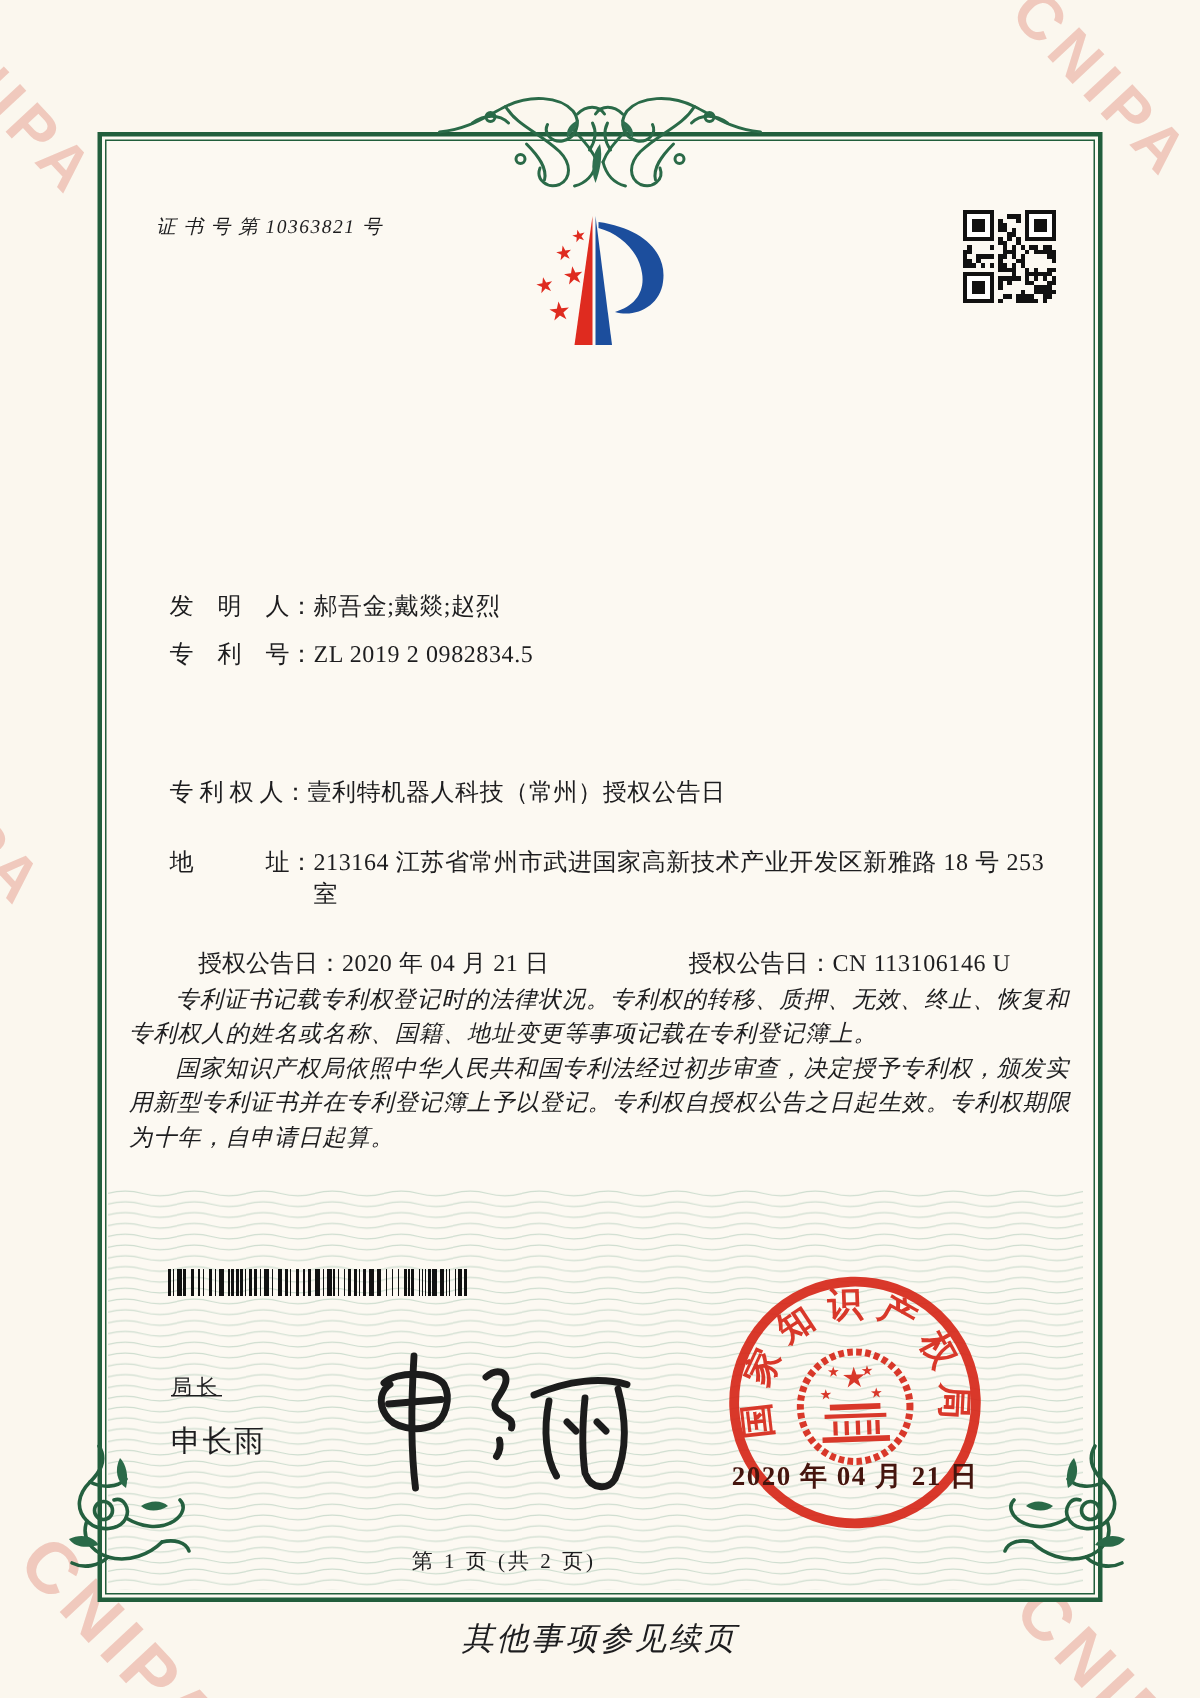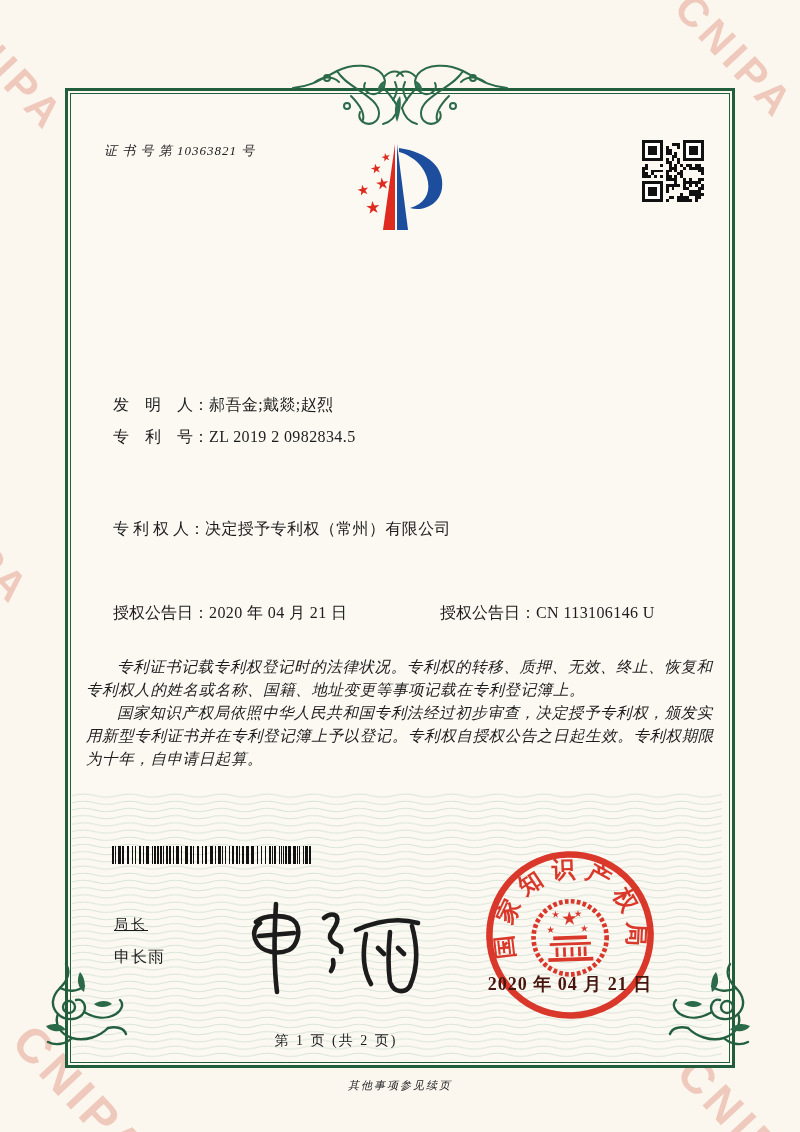--- a/index.html
+++ b/index.html
@@ -36,39 +36,39 @@
   .cert-no{position:absolute;left:104px;top:142px;font-size:13px;letter-spacing:1px;font-style:italic;}
   .logo{position:absolute;left:344px;top:140px;}
   .qr{position:absolute;left:642px;top:140px;}
   .doc-title{position:absolute;left:0;top:240px;width:800px;text-align:center;
              font-size:40px;font-weight:700;letter-spacing:5px;}
   
   .frow{position:absolute;left:113px;font-size:16px;line-height:21px;width:610px;}
   .flabel{display:inline-block;vertical-align:top;white-space:nowrap;}
   .fvalue{display:inline-block;vertical-align:top;letter-spacing:0.4px;}
   .r1{top:336px;} .r2{top:394px;} .r3{top:426px;} .r4{top:472px;}
-  .r5{top:518px;} .r6{top:565px;} .r7{top:602px;}
+  .r5{top:518px;} .r6{top:565px;} .r7{top:632px;margin-left:19px;}
   .r6 .fvalue{width:500px;}
   .grant-pair{position:absolute;left:327px;top:0;white-space:nowrap;}
   
   .paras{position:absolute;left:86px;top:655px;width:636px;
          font-style:italic;font-size:15.5px;line-height:23px;letter-spacing:0.6px;}
   .paras p{margin:0;text-indent:2em;}
   
   .barcode{position:absolute;left:112px;top:846px;}
   .signer-title{position:absolute;left:114px;top:916px;font-size:14px;letter-spacing:3px;text-decoration:underline;}
-  .signer-name{position:absolute;left:114px;top:947px;font-size:16px;letter-spacing:1px;}
+  .signer-name{position:absolute;left:114px;top:947px;font-size:20px;letter-spacing:1px;}
   .signature{position:absolute;left:236px;top:896px;}
   .seal{position:absolute;left:481px;top:846px;transform:rotate(-2deg);}
   .seal-date{position:absolute;left:484px;top:972px;width:172px;text-align:center;
              font-size:18px;font-weight:700;color:#45150e;letter-spacing:1px;}
   .page-indicator{position:absolute;left:0;top:1032px;width:672px;text-align:center;
                   font-size:14px;letter-spacing:2px;}
   .footer-note{position:absolute;left:0;top:1078px;width:800px;text-align:center;
-               font-size:11px;font-style:italic;letter-spacing:2px;}
+               font-size:21px;font-style:italic;letter-spacing:2px;}
 </style>
 </head>
 <body>
 
 <div class="page">
 
   <div class="wm wm-strong wm1">CNIPA</div>
   <div class="wm wm-strong wm2">CNIPA</div>
   <div class="wm wm-faint wm3">CNIPA</div>
   <div class="wm wm-faint wm4">CNIPA</div>
@@ -293,21 +293,24 @@
     </svg>
 
 
   <div class="frow r2">
     <span class="flabel">发　明　人：</span><span class="fvalue">郝吾金;戴燚;赵烈</span>
   </div>
   <div class="frow r3">
     <span class="flabel">专　利　号：</span><span class="fvalue">ZL 2019 2 0982834.5</span>
   </div>
   <div class="frow r5">
-    <span class="flabel">专 利 权 人：</span><span class="fvalue">决定授予专利权（常州）有限公司</span>
+    <span class="flabel">专 利 权 人：</span><span class="fvalue">壹利特机器人科技（常州）授权公告日</span>
+  </div>
+  <div class="frow r6">
+    <span class="flabel">地　　　址：</span><span class="fvalue">213164 江苏省常州市武进国家高新技术产业开发区新雅路 18 号 253 室</span>
   </div>
   <div class="frow r7">
     <span class="flabel">授权公告日：</span><span class="fvalue">2020 年 04 月 21 日</span>
     <span class="grant-pair">
       <span class="flabel">授权公告日：</span><span class="fvalue">CN 113106146 U</span>
     </span>
   </div>
 
   <div class="paras">
     <p>专利证书记载专利权登记时的法律状况。专利权的转移、质押、无效、终止、恢复和专利权人的姓名或名称、国籍、地址变更等事项记载在专利登记簿上。</p>

